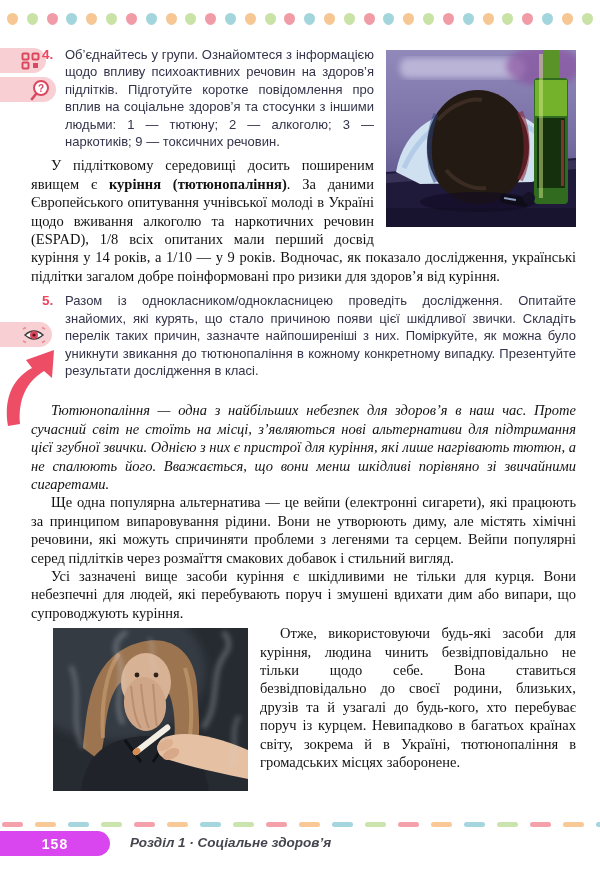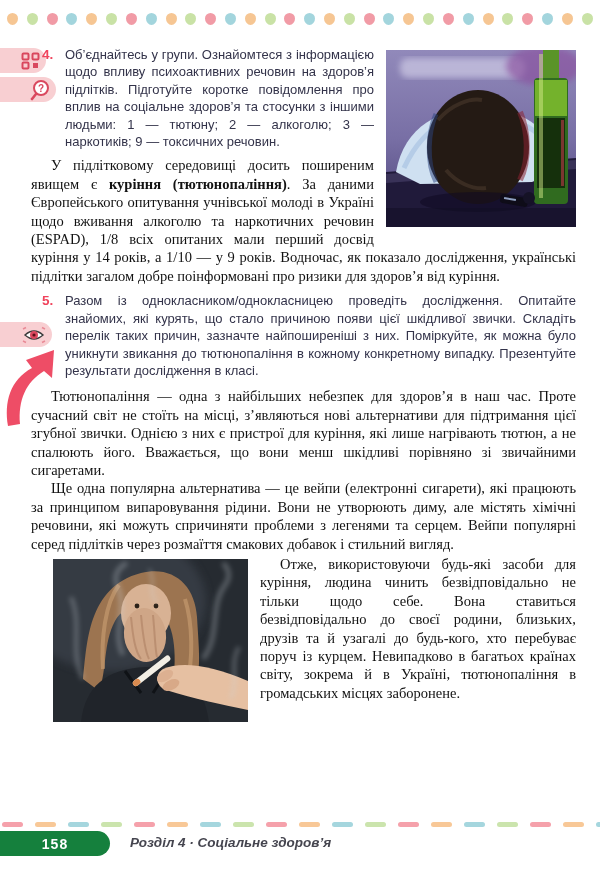--- a/index.html
+++ b/index.html
@@ -42,35 +42,35 @@
   .article p {
     font-family:"Liberation Serif", serif;
     font-size:14.5px; line-height:18.4px; color:#121212;
     text-align:justify; text-indent:20px;
   }
   .sec1 .photo1 {
     float:right; width:190px; height:177px; margin:4px 0 10px 12px;
   }
   .sec1 p { margin-top:6px; }
   .task-5 { margin-top:7px; clear:none; }
-  .article .p2 { margin-top:8px; }
+  .article .p2 { margin-top:22px;font-style:italic; }
   .sec2 { margin-top:2px; }
   .sec2 .photo2 { float:left; width:195px; height:163px; margin:4px 12px 4px 22px; }
 
   svg { display:block; }
 
   
   .footer-dashes {
     position:absolute; top:822px; left:0; right:0; height:5px;
     display:flex; gap:12px; overflow:hidden; padding-left:2px;
   }
   .footer-dashes span { flex:0 0 21px; height:5px; border-radius:3px; }
   .page-badge {
     position:absolute; top:831px; left:0; width:110px; height:25px;
-    background:#15803d; border-radius:0 13px 13px 0;
+    background:#d946ef; border-radius:0 13px 13px 0;
     color:#fff; font-weight:bold; font-size:14px;
     display:flex; align-items:center; justify-content:center; letter-spacing:1px;
   }
   .footer-chapter {
     position:absolute; top:835px; left:130px;
     font-style:italic; font-weight:bold; font-size:13.5px; color:#45454f;
   }
 </style>
 </head>
 <body>
@@ -204,20 +204,21 @@
     </div>
 
     <div class="task task-5">
       <span class="num">5.</span>
       <span>Разом із однокласником/однокласницею проведіть дослідження. Опитайте знайомих, які курять, що стало причиною появи цієї шкідливої звички. Складіть перелік таких причин, зазначте найпоширеніші з них. Поміркуйте, як можна було уникнути звикання до тютюнопаління в кожному конкретному випадку. Презентуйте результати дослідження в класі.</span>
     </div>
 
     <div class="article">
       <p class="p2">Тютюнопаління — одна з найбільших небезпек для здоров’я в наш час. Проте сучасний світ не стоїть на місці, з’являються нові альтернативи для підтримання цієї згубної звички. Однією з них є пристрої для куріння, які лише нагрівають тютюн, а не спалюють його. Вважається, що вони менш шкідливі порівняно зі звичайними сигаретами.</p>
       <p class="p3">Ще одна популярна альтернатива — це вейпи (електронні сигарети), які працюють за принципом випаровування рідини. Вони не утворюють диму, але містять хімічні речовини, які можуть спричиняти проблеми з легенями та серцем. Вейпи популярні серед підлітків через розмаїття смакових добавок і стильний вигляд.</p>
+      <p class="p4">Усі зазначені вище засоби куріння є шкідливими не тільки для курця. Вони небезпечні для людей, які перебувають поруч і змушені вдихати дим або випари, що супроводжують куріння.</p>
     </div>
 
     <div class="sec2 article">
 
       <div class="photo2">
         <svg width="195" height="163" viewBox="0 0 195 163">
           <defs>
             <filter id="smoke">
                 <feGaussianBlur stdDeviation="2.4"></feGaussianBlur>
               </filter>
@@ -274,15 +275,15 @@
       <span style="background: rgb(248, 200, 151);"></span>
       <span style="background: rgb(165, 214, 222);"></span>
       <span style="background: rgb(203, 228, 173);"></span>
       <span style="background: rgb(245, 161, 171);"></span>
       <span style="background: rgb(248, 200, 151);"></span>
       <span style="background: rgb(165, 214, 222);"></span>
     </div>
   <div class="page-badge">
     <span>158</span>
   </div>
-  <div class="footer-chapter">Розділ 4 · Соціальне здоров’я</div>
+  <div class="footer-chapter">Розділ 1 · Соціальне здоров’я</div>
 
 </div>
 
 </body></html>

